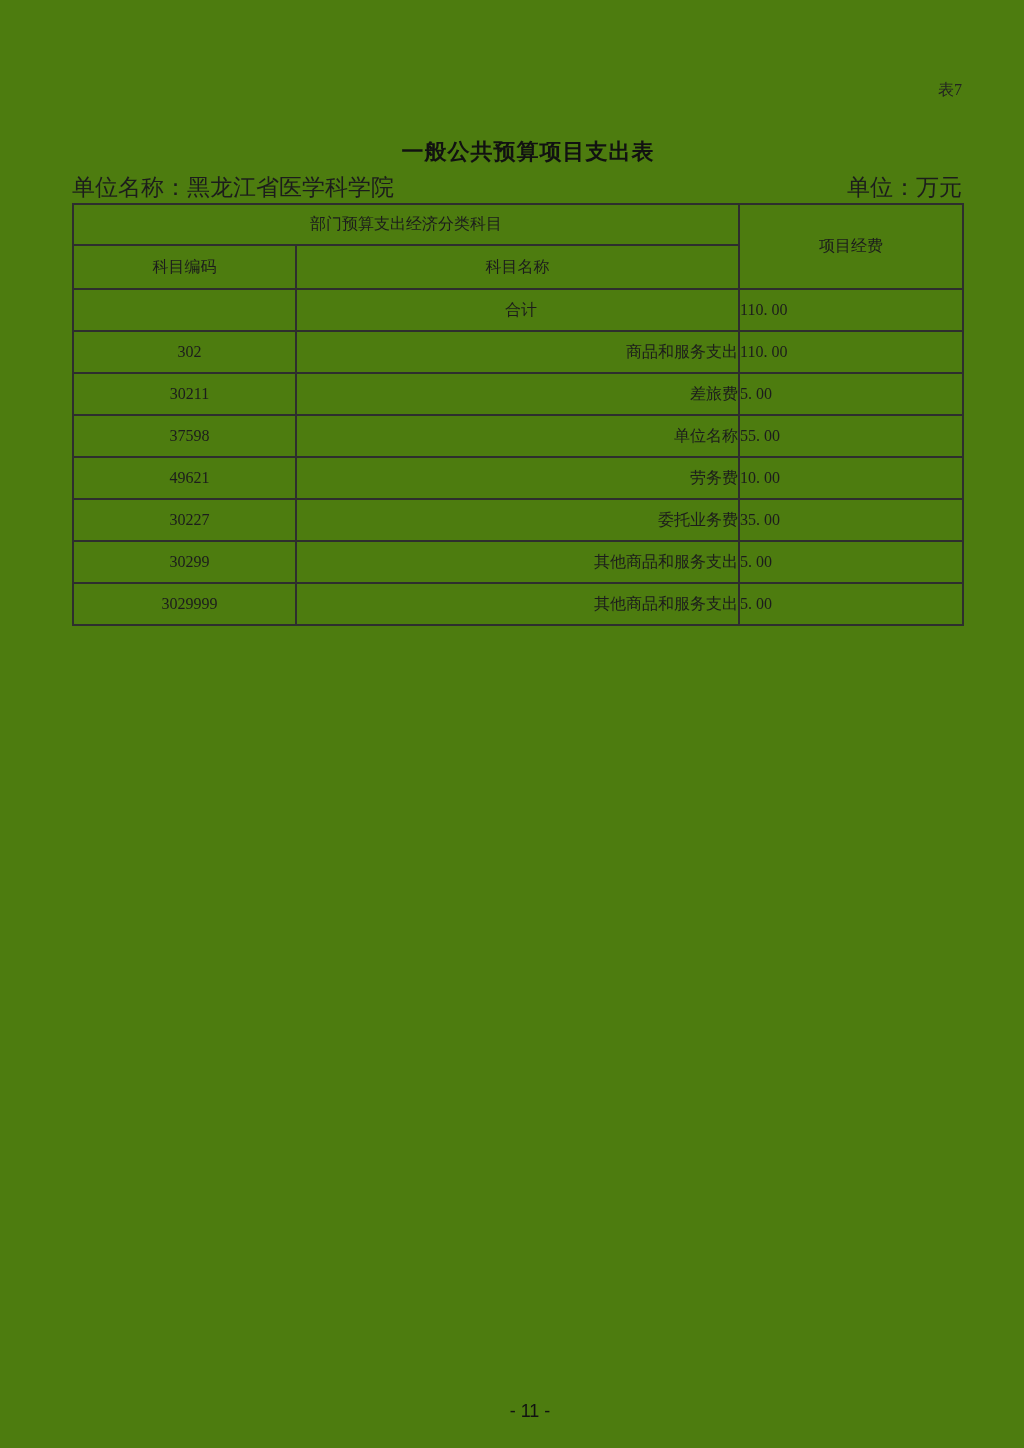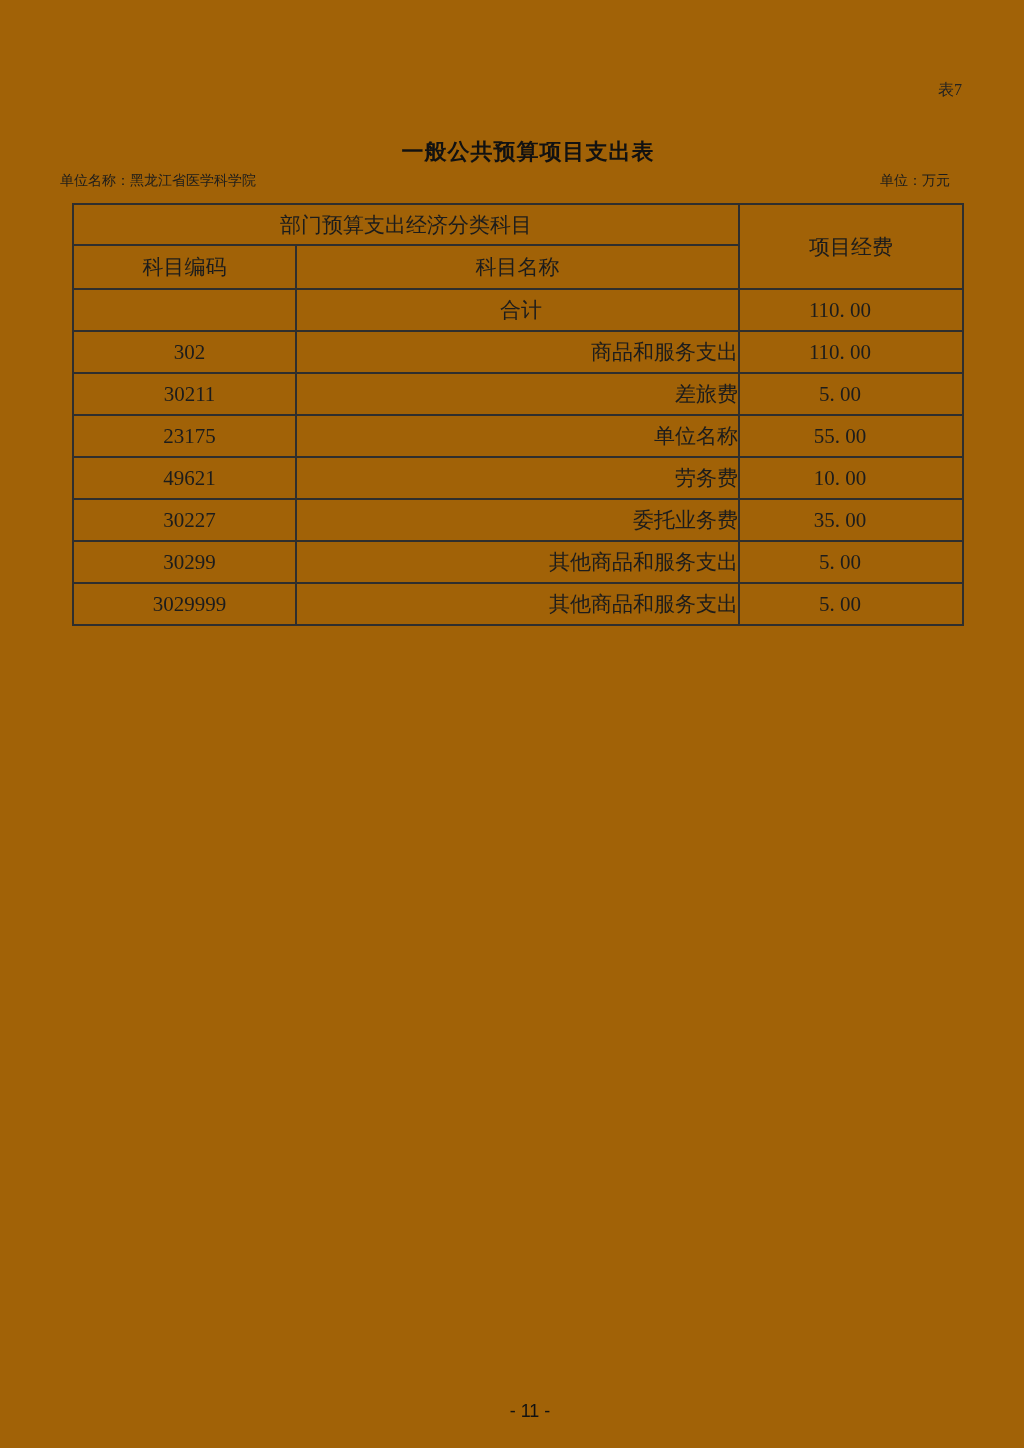--- a/index.html
+++ b/index.html
@@ -4,21 +4,21 @@
 <style>
   html, body {
     margin: 0;
     padding: 0;
     background: #ffffff;
   }
   .page {
     position: relative;
     width: 1024px;
     height: 1448px;
-    background: #a16207;
+    background: #4d7c0f;
     font-family: "Liberation Serif", "DejaVu Serif", serif;
     color: #1c1c1c;
     overflow: hidden;
   }
   .table-label {
     position: absolute;
     top: 80px;
     right: 62px;
     font-size: 16px;
     color: #222;
@@ -31,57 +31,57 @@
     margin: 16px;
     text-align: center;
     font-size: 22px;
     font-weight: bold;
     letter-spacing: 1px;
     color: #111;
   }
   .meta-row {
     position: absolute;
     top: 172px;
-    left: 60px;
+    left: 72px;
     width: 890px;
     display: flex;
     justify-content: space-between;
     align-items: baseline;
-    font-size: 14px;
+    font-size: 23px;
     color: #1c1c1c;
   }
   table.budget-table {
     position: absolute;
     top: 203px;
     left: 72px;
     width: 890px;
     border-collapse: collapse;
     table-layout: fixed;
   }
   .budget-table col.c-code   { width: 223px; }
   .budget-table col.c-name   { width: 443px; }
   .budget-table col.c-amount { width: 224px; }
   .budget-table th, .budget-table td {
     border: 2px solid #2e2e2e;
-    font-size: 21px;
+    font-size: 16px;
     font-weight: normal;
     color: #1c1c1c;
     padding: 0;
     overflow: hidden;
     white-space: nowrap;
     margin-left: 30px;
   }
   .budget-table thead tr.h1 th { height: 39px; }
   .budget-table thead tr.h2 th { height: 42px; }
   .budget-table thead th { text-align: center; vertical-align: middle; }
   .budget-table tbody td { height: 40px; vertical-align: middle; }
   .budget-table td.code   { text-align: center;  padding-left: 10px; }
   .budget-table td.name   { text-align: right;  padding-left: 10px; }
   .budget-table td.center { text-align: center; padding-left: 7px; }
-  .budget-table td.amount { text-align: center; padding-right: 22px; }
+  .budget-table td.amount { text-align: left; padding-right: 22px; }
   .page-footer {
     position: absolute;
     top: 1401px;
     left: 0;
     width: 100%;
     text-align: center;
     font-family: "Liberation Sans", "DejaVu Sans", sans-serif;
     font-size: 18px;
     color: #111;
     margin-left: 18px;
@@ -127,21 +127,21 @@
         <td class="code">302</td>
         <td class="name">商品和服务支出</td>
         <td class="amount">110. 00</td>
       </tr>
       <tr>
         <td class="code">30211</td>
         <td class="name">差旅费</td>
         <td class="amount">5. 00</td>
       </tr>
       <tr>
-        <td class="code">23175</td>
+        <td class="code">37598</td>
         <td class="name">单位名称</td>
         <td class="amount">55. 00</td>
       </tr>
       <tr>
         <td class="code">49621</td>
         <td class="name">劳务费</td>
         <td class="amount">10. 00</td>
       </tr>
       <tr>
         <td class="code">30227</td>

